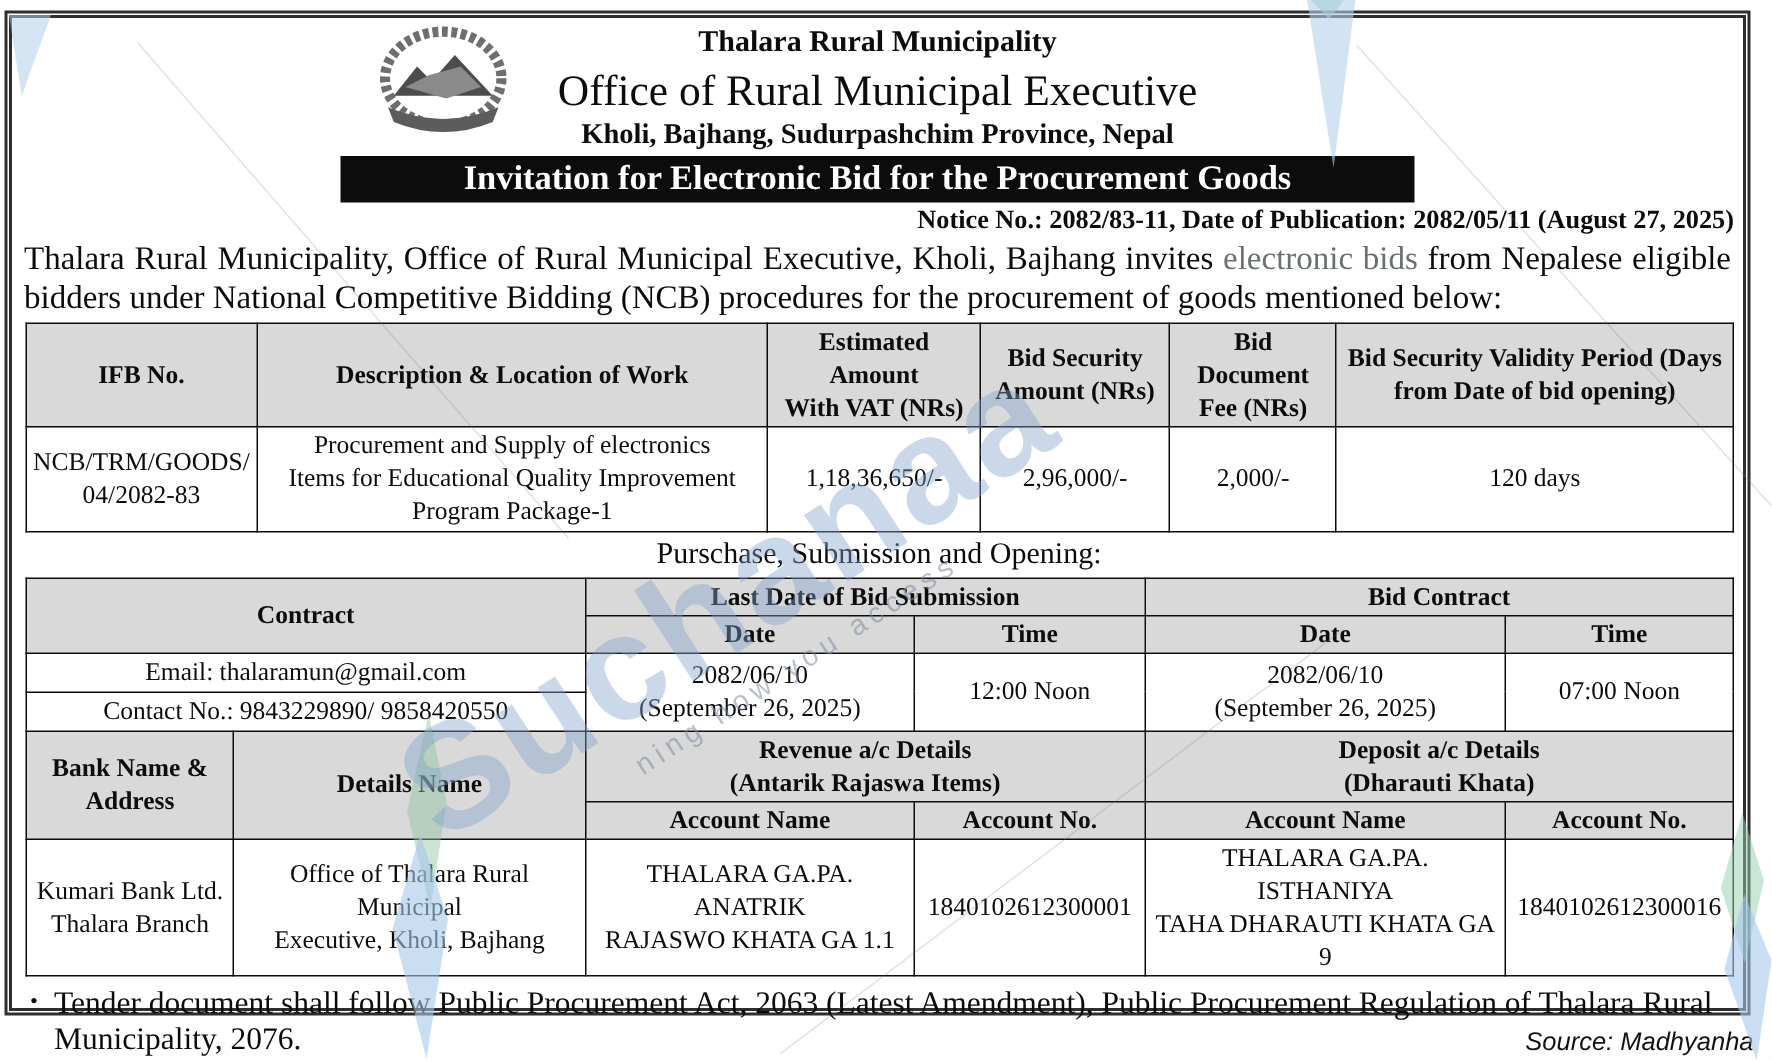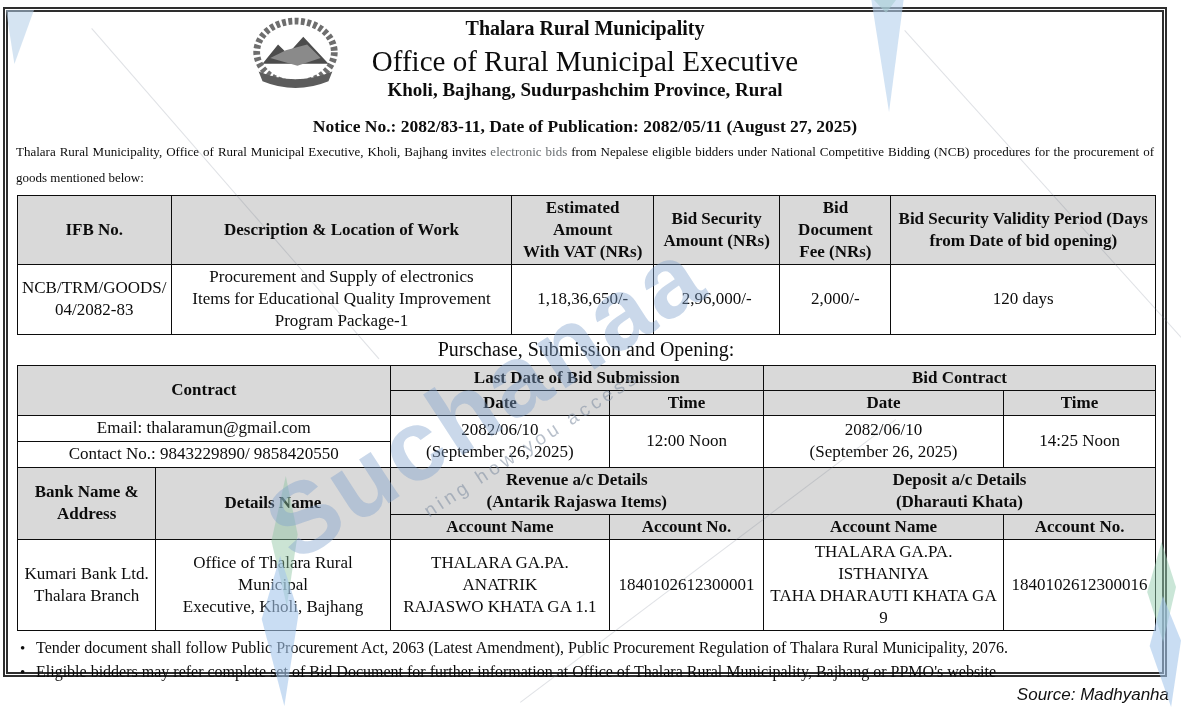--- a/index.html
+++ b/index.html
@@ -15,34 +15,34 @@
   .masthead { position:relative; text-align:center; }
   .emblem { position:absolute; left:233px; top:2px; width:97px; height:84px; }
   .title-1 { font-size:20px; font-weight:bold; line-height:31px; }
   .title-2 { font-size:29px; font-weight:normal; line-height:34px; }
   .title-3 { font-size:19px; font-weight:bold; line-height:23px; }
 
   .banner {
     width:716px; margin:3px auto 0; background:#0c0c0c; color:#ffffff;
     font-size:23px; font-weight:bold; text-align:center; padding:2px 0 3px;
   }
-  .notice-line { text-align:center; font-weight:bold; font-size:17.5px; line-height:22px; margin-top:14px; }
-
-  .intro { font-size:13px; line-height:26px; text-align:justify; margin:2px 2px 0 2px; }
+  .notice-line { text-align:right; font-weight:bold; font-size:17.5px; line-height:22px; margin-top:0; }
+
+  .intro { font-size:22px; line-height:26px; text-align:justify; margin:2px 2px 0 2px; }
   .intro .hl { color:#6a6f72; }
 
   table { border-collapse:collapse; margin:4px 0 0 3px; table-layout:fixed; }
   table, th, td { border:1.5px solid #0c0c0c; }
   th { background:#d9d9d9; font-weight:bold; }
   th, td { font-size:17px; text-align:center; vertical-align:middle; padding:1px 4px; white-space:pre-line; line-height:1.3; background-clip:padding-box; }
 
   .section-label { font-size:20px; line-height:23px; margin:3px 0 0 2px;text-align:center; }
 
   .notes { list-style:none; margin:5px 2px 0 4px; }
-  .notes li { font-size:16px; line-height:24px; padding-left:18px; position:relative; text-align:left; }
+  .notes li { font-size:21px; line-height:24px; padding-left:18px; position:relative; text-align:left; }
   .notes li::before { content:"\2022"; position:absolute; left:2px; top:0; font-size:15px; }
 
   .source-credit {
     position:absolute; right:12px; bottom:2px; font-family:"Liberation Sans", sans-serif;
     font-style:italic; font-size:17px; color:#111;
   }
 
   
   .wm-layer { position:absolute; inset:0; pointer-events:none; }
   .wm-brand {
@@ -77,23 +77,24 @@
     <div class="emblem">
       <svg viewBox="0 0 100 86" width="97" height="84" aria-hidden="true">
         <ellipse cx="50" cy="38" rx="40" ry="32" fill="none" stroke="#6e6e6e" stroke-width="7" stroke-dasharray="4 2.5"></ellipse>
         <path d="M16 50 L32 30 L42 40 L58 22 L84 50 Z" fill="#4c4c4c"></path>
         <path d="M24 44 L40 36 L62 30 L76 44 L52 52 Z" fill="#8a8a8a"></path>
         <path d="M12 58 Q50 74 88 58 L84 68 Q50 82 16 68 Z" fill="#5c5c5c"></path>
       </svg>
     </div>
     <div class="title-1">Thalara Rural Municipality</div>
     <div class="title-2">Office of Rural Municipal Executive</div>
-    <div class="title-3">Kholi, Bajhang, Sudurpashchim Province, Rural</div>
+    <div class="title-3">Kholi, Bajhang, Sudurpashchim Province, Nepal</div>
   </div>
 
+  <div class="banner">Invitation for Electronic Bid for the Procurement Goods</div>
   <div class="notice-line">Notice No.: 2082/83-11, Date of Publication: 2082/05/11 (August 27, 2025)</div>
 
   <p class="intro"><span>Thalara Rural Municipality, Office of Rural Municipal Executive, Kholi, Bajhang invites </span><span class="hl">electronic bids</span><span> from Nepalese eligible bidders under National Competitive Bidding (NCB) procedures for the procurement of goods mentioned below:</span></p>
 
   <table>
     <colgroup>
       <col style="width:148px">
         <col style="width:349px">
         <col style="width:143px">
       <col style="width:128px">
@@ -152,21 +153,21 @@
         <th>Date</th>
         <th>Time</th>
       </tr>
       <tr style="height:26px">
         <td colspan="2">Email: thalaramun@gmail.com</td>
         <td rowspan="2">2082/06/10
 (September 26, 2025)</td>
         <td rowspan="2">12:00 Noon</td>
         <td rowspan="2">2082/06/10
 (September 26, 2025)</td>
-        <td rowspan="2">14:25 Noon</td>
+        <td rowspan="2">07:00 Noon</td>
       </tr>
       <tr style="height:26px">
         <td colspan="2">Contact No.: 9843229890/ 9858420550</td>
       </tr>
       <tr style="height:46px">
         <th rowspan="2">Bank Name &amp;
 Address</th>
         <th rowspan="2">Details Name</th>
         <th colspan="2">Revenue a/c Details
 (Antarik Rajaswa Items)</th>

